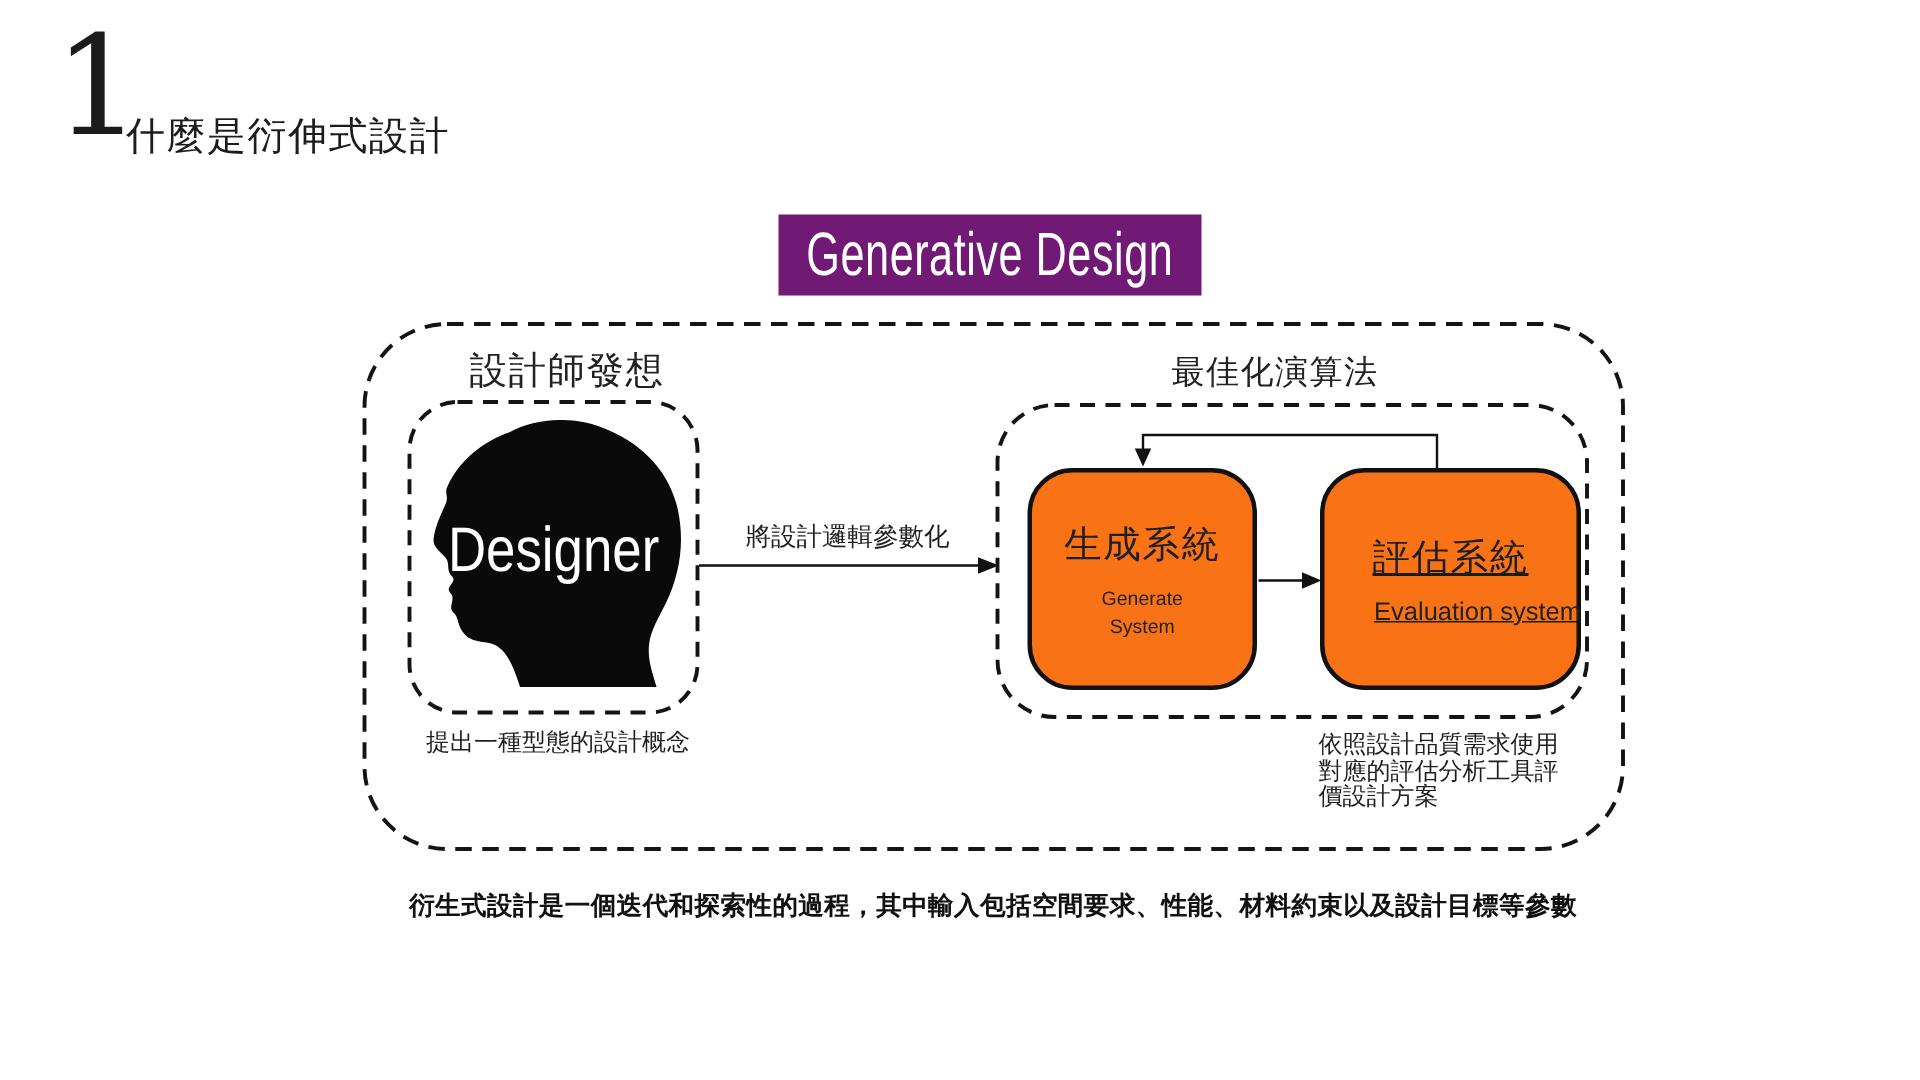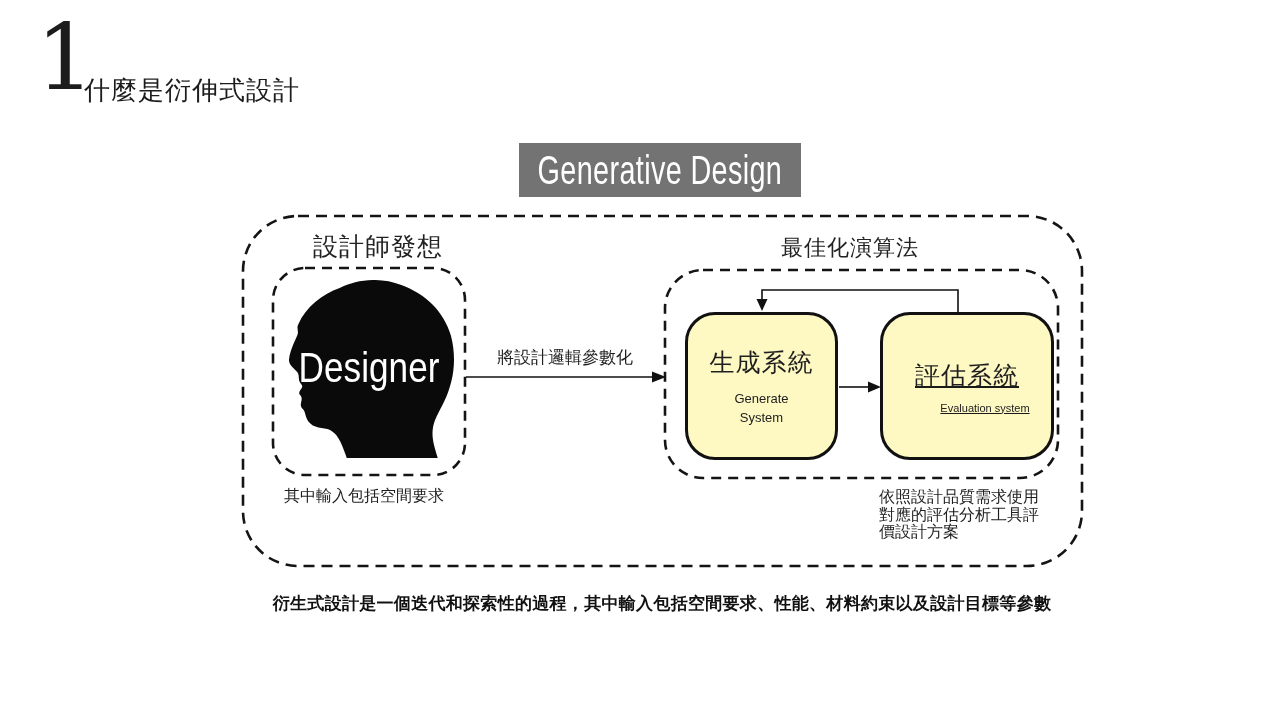--- a/index.html
+++ b/index.html
@@ -12,42 +12,42 @@
   
   .slide-number{
     left:36px;top:12px;font-family:"DejaVu Serif",serif;
     font-size:92px;line-height:1;color:#1c1c1c;
   }
   .header-title{
     left:84px;top:73px;font-size:26px;letter-spacing:1px;color:#1c1c1c;
   }
   
   .banner{
-    left:519px;top:143px;width:282px;height:54px;background:#737373;
+    left:519px;top:143px;width:282px;height:54px;background:#701a75;
     display:flex;align-items:center;justify-content:center;
   }
   .banner-text{
     color:#ffffff;font-size:40px;line-height:1;white-space:nowrap;
     display:inline-block;transform:scale(0.72,1.02);letter-spacing:0.5px;
   }
   
   .section-label{text-align:center;color:#222;}
   .label-designer{left:278px;top:230px;width:200px;font-size:25px;letter-spacing:1px;font-family:Liberation Serif, serif;}
   .label-optimizer{left:748px;top:233px;width:204px;font-size:22px;letter-spacing:1px;}
   
   .sys-box{
-    background:#fef9c3;border:3px solid #111;border-radius:30px;
+    background:#f97316;border:3px solid #111;border-radius:30px;
     display:flex;flex-direction:column;align-items:center;justify-content:center;
     row-gap:10px;text-align:center;box-sizing:border-box;
   }
   .box-generate{left:685px;top:312px;width:153px;height:148px;}
   .box-evaluation{left:880px;top:312px;width:174px;height:148px;text-decoration:underline;}
   .sys-title{font-size:25px;letter-spacing:1px;color:#1f1f1f;}
   .sys-sub{font-size:13px;line-height:19px;color:#222;}
-  .sys-sub-eval{font-size:11px;color:#222;white-space:nowrap;margin-left:36px;}
+  .sys-sub-eval{font-size:17px;color:#222;white-space:nowrap;margin-left:36px;}
   
   .head-svg{left:282px;top:280px;}
   .designer-label{
     left:273px;top:347px;width:192px;text-align:center;color:#ffffff;
     font-size:40px;line-height:1;
   }
   .designer-label span{display:inline-block;transform:scale(0.88,1.05);white-space:nowrap;}
   
   .caption{font-size:16px;line-height:17.5px;color:#1f1f1f;word-break:break-all;}
   .caption-designer{left:284px;top:487px;width:300px;}
@@ -135,18 +135,18 @@
       <div>Generate</div>
       <div>System</div>
     </div>
   </div>
 
   <div class="abs sys-box box-evaluation">
     <div class="sys-title">評估系統</div>
     <div class="sys-sub-eval">Evaluation system</div>
   </div>
 
-  <div class="abs caption caption-designer">其中輸入包括空間要求</div>
+  <div class="abs caption caption-designer">提出一種型態的設計概念</div>
   <div class="abs caption caption-evaluation">依照設計品質需求使用對應的評估分析工具評價設計方案</div>
 
   <div class="abs footer-note">衍生式設計是一個迭代和探索性的過程，其中輸入包括空間要求、性能、材料約束以及設計目標等參數</div>
 
 </div>
 
 </body></html>

